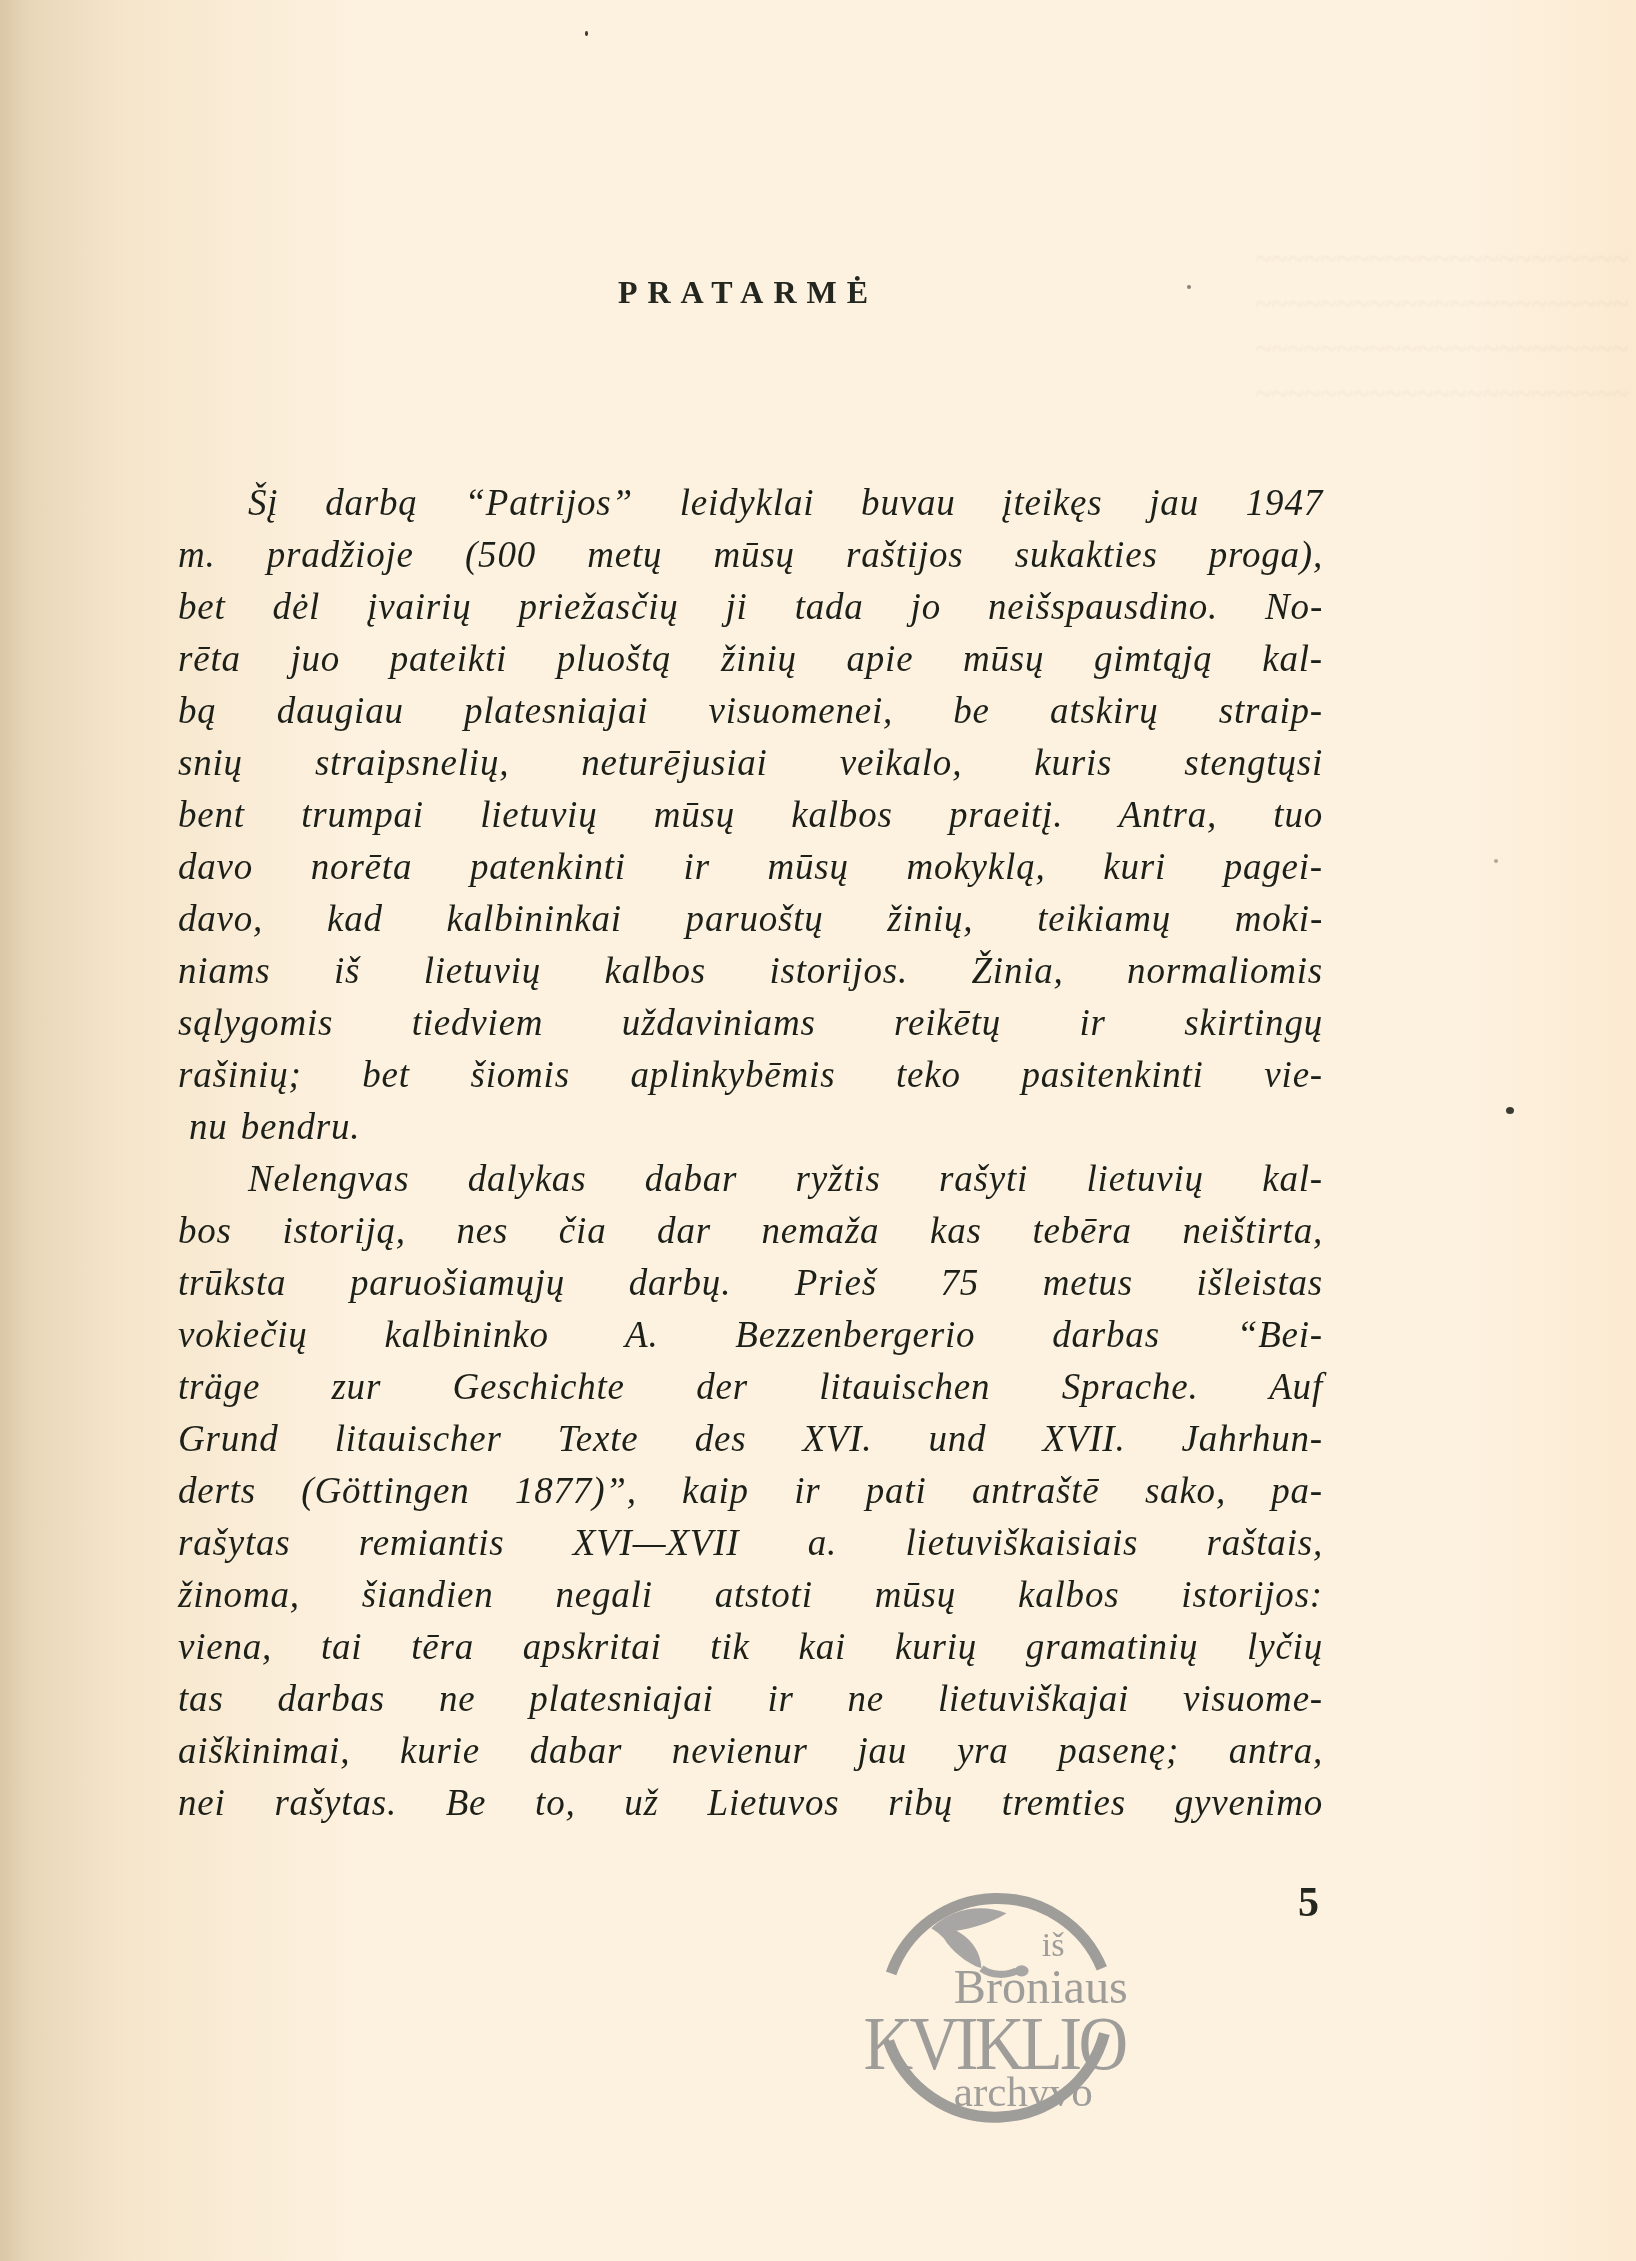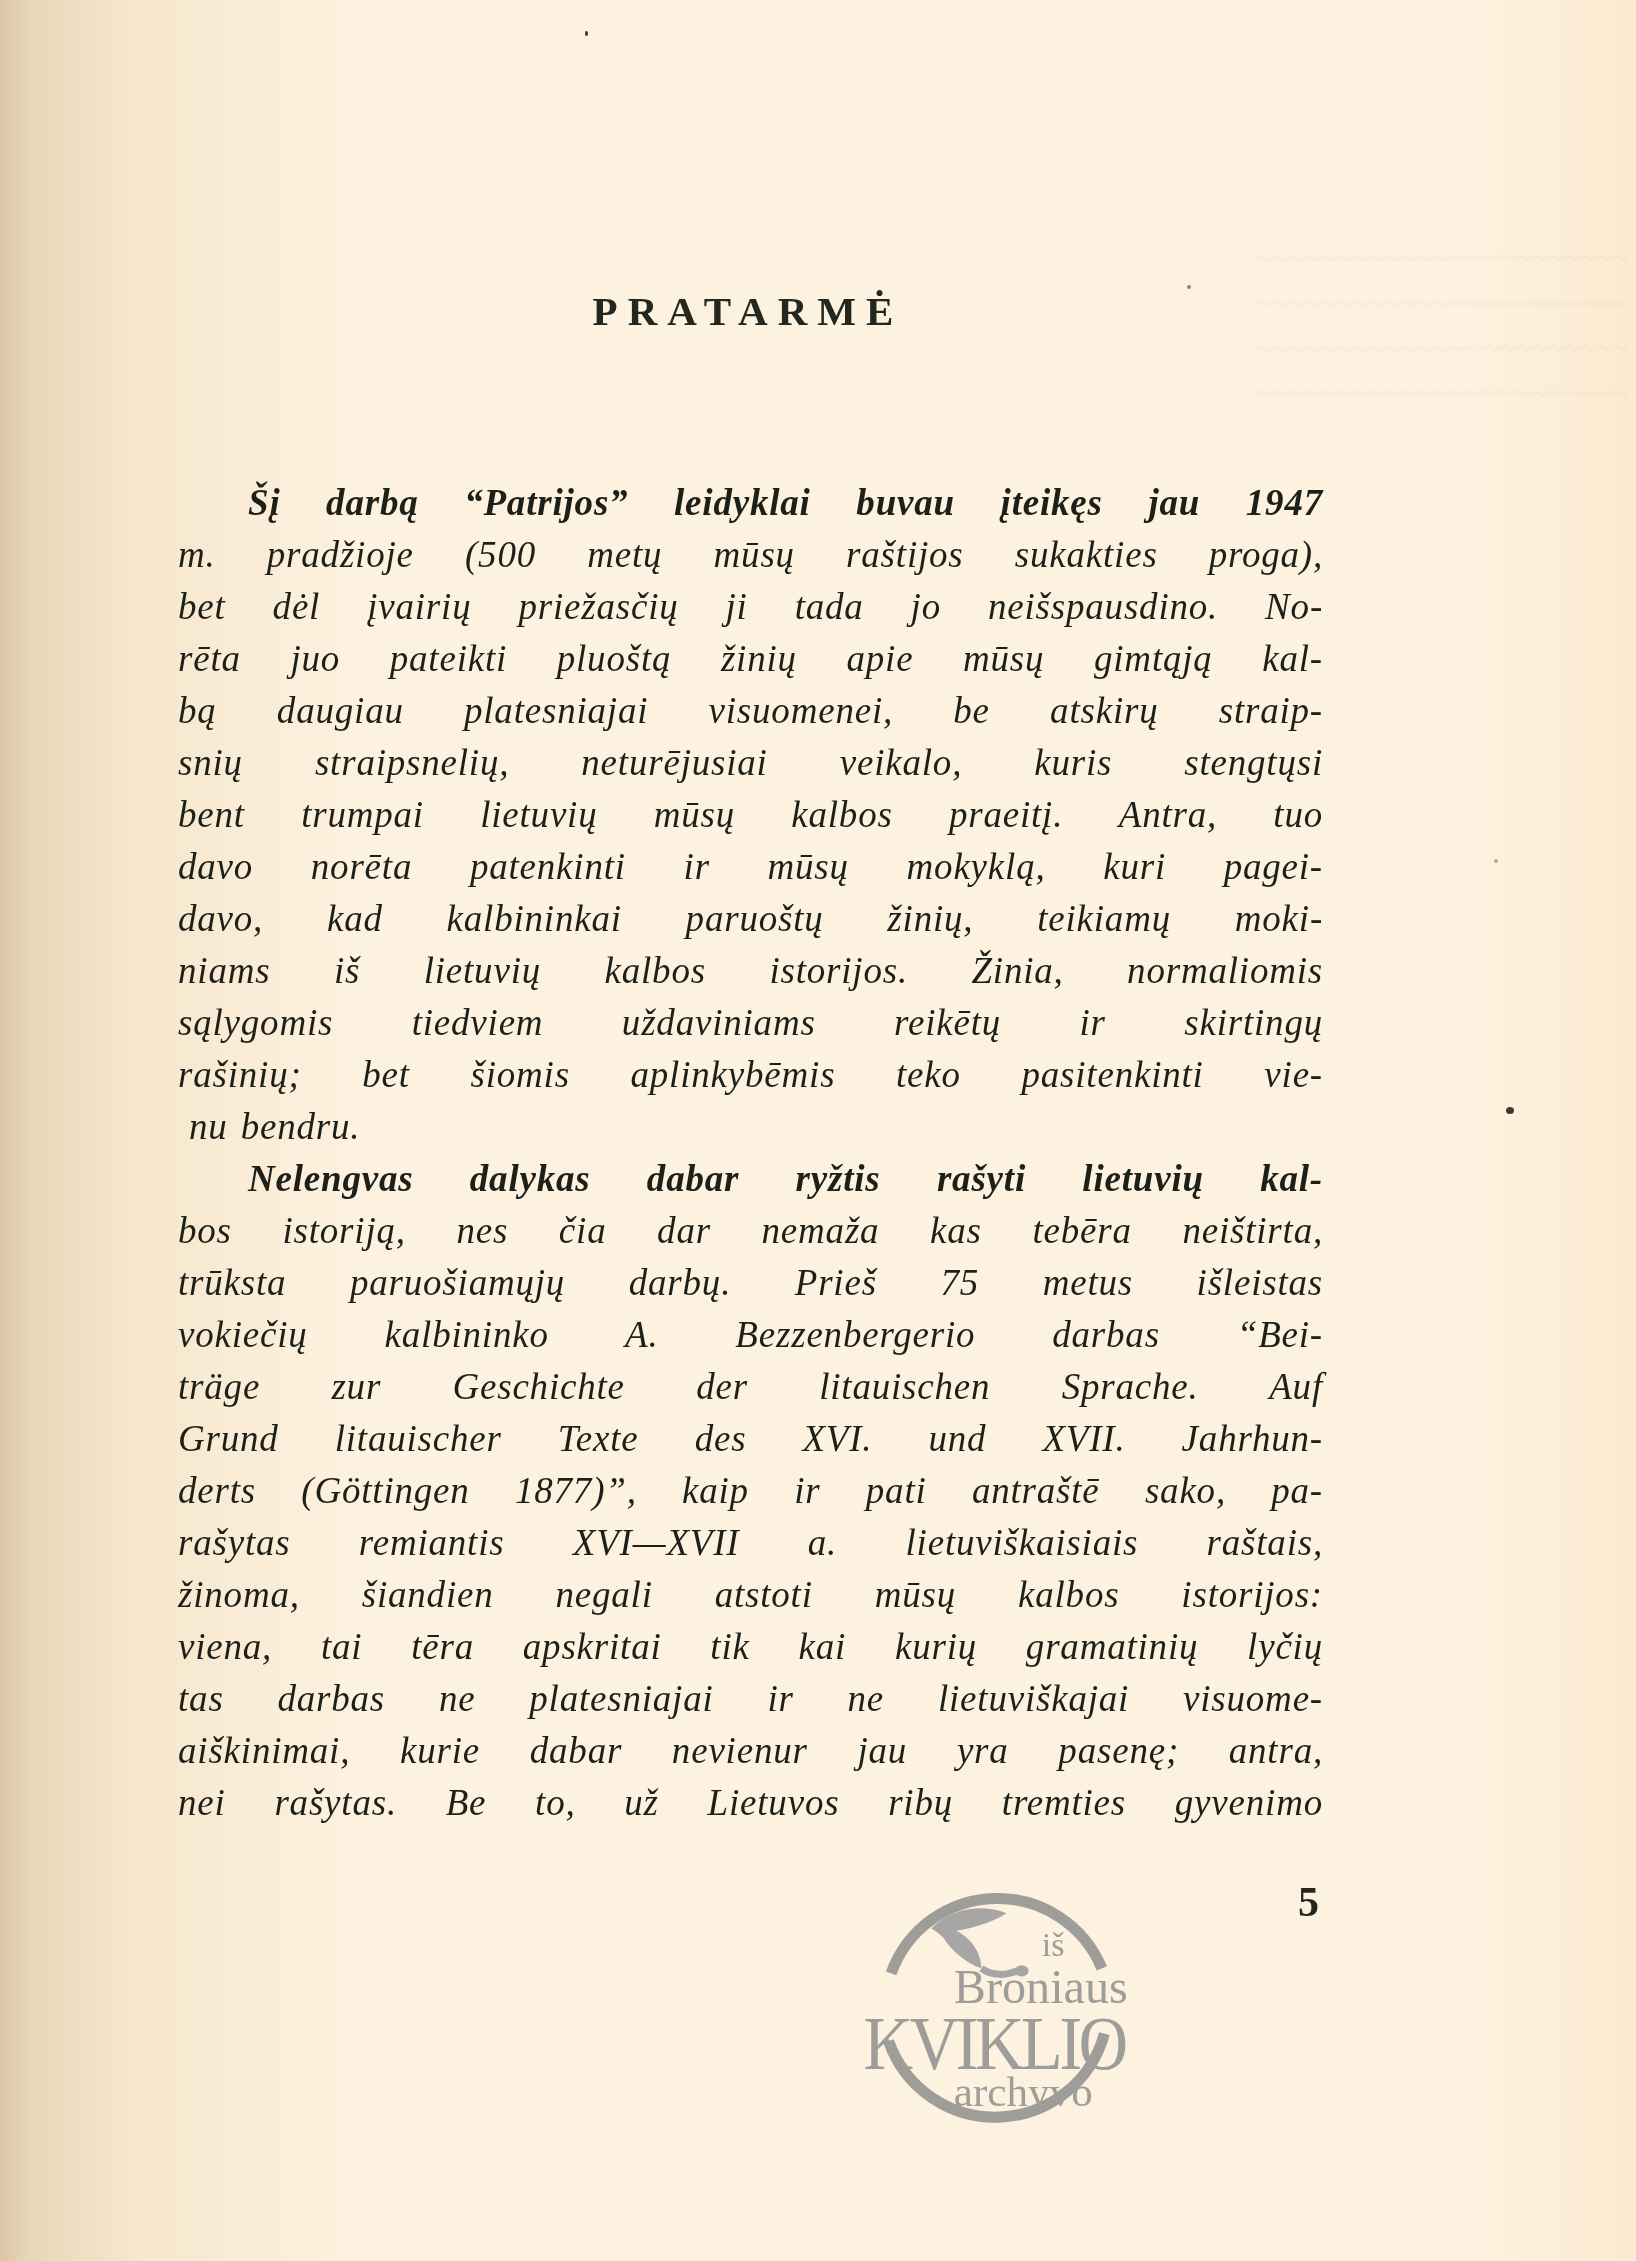--- a/index.html
+++ b/index.html
@@ -15,34 +15,33 @@
       linear-gradient(to left, rgba(250,228,196,0.55) 0px, rgba(253,241,223,0) 161px),
       #fdf1df;
   }
   .bleed {
     position: absolute; left: 1255px; top: 236px; width: 382px; height: 211px;
     opacity: 0.07; color: #6b5a48; font-style: italic; font-size: 30px; line-height: 45px;
     white-space: nowrap; overflow: hidden; filter: blur(1px);
   }
   .title {
     position: absolute; left: 0; width: 1496px; top: 274px;
-    text-align: center; font-weight: bold; font-size: 41px; letter-spacing: 10px;
+    text-align: center; font-weight: bold; font-size: 32px; letter-spacing: 10px;
     color: #23271f;
-    margin-top: 13px;
   }
   .body-text {
     position: absolute; left: 178px; top: 477px; width: 1145px;
     font-style: italic; font-size: 37px; line-height: 52px; color: #1d2019;
     letter-spacing: 0.8px; word-spacing: 3px;
   }
   .line {
     display: block; text-align: justify; text-align-last: justify; height: 52px;
     white-space: nowrap; overflow: visible;
   }
-  .line.indent { padding-left: 70px; font-weight: bold; }
+  .line.indent { padding-left: 70px; }
   .line.last { text-align-last: left; margin-left: 11px; }
   .page-number {
     position: absolute; left: 1298px; top: 1878px; font-weight: bold; font-size: 42px; color: #23271f;
   }
   .stamp {
     position: absolute; left: 856px; top: 1868px; width: 281px; height: 281px;
     color: #8f8f8f; opacity: 0.85;
   }
   .stamp svg { width: 100%; height: 100%; }
   .speck { position: absolute; background: #3c3b33; border-radius: 50%; }

